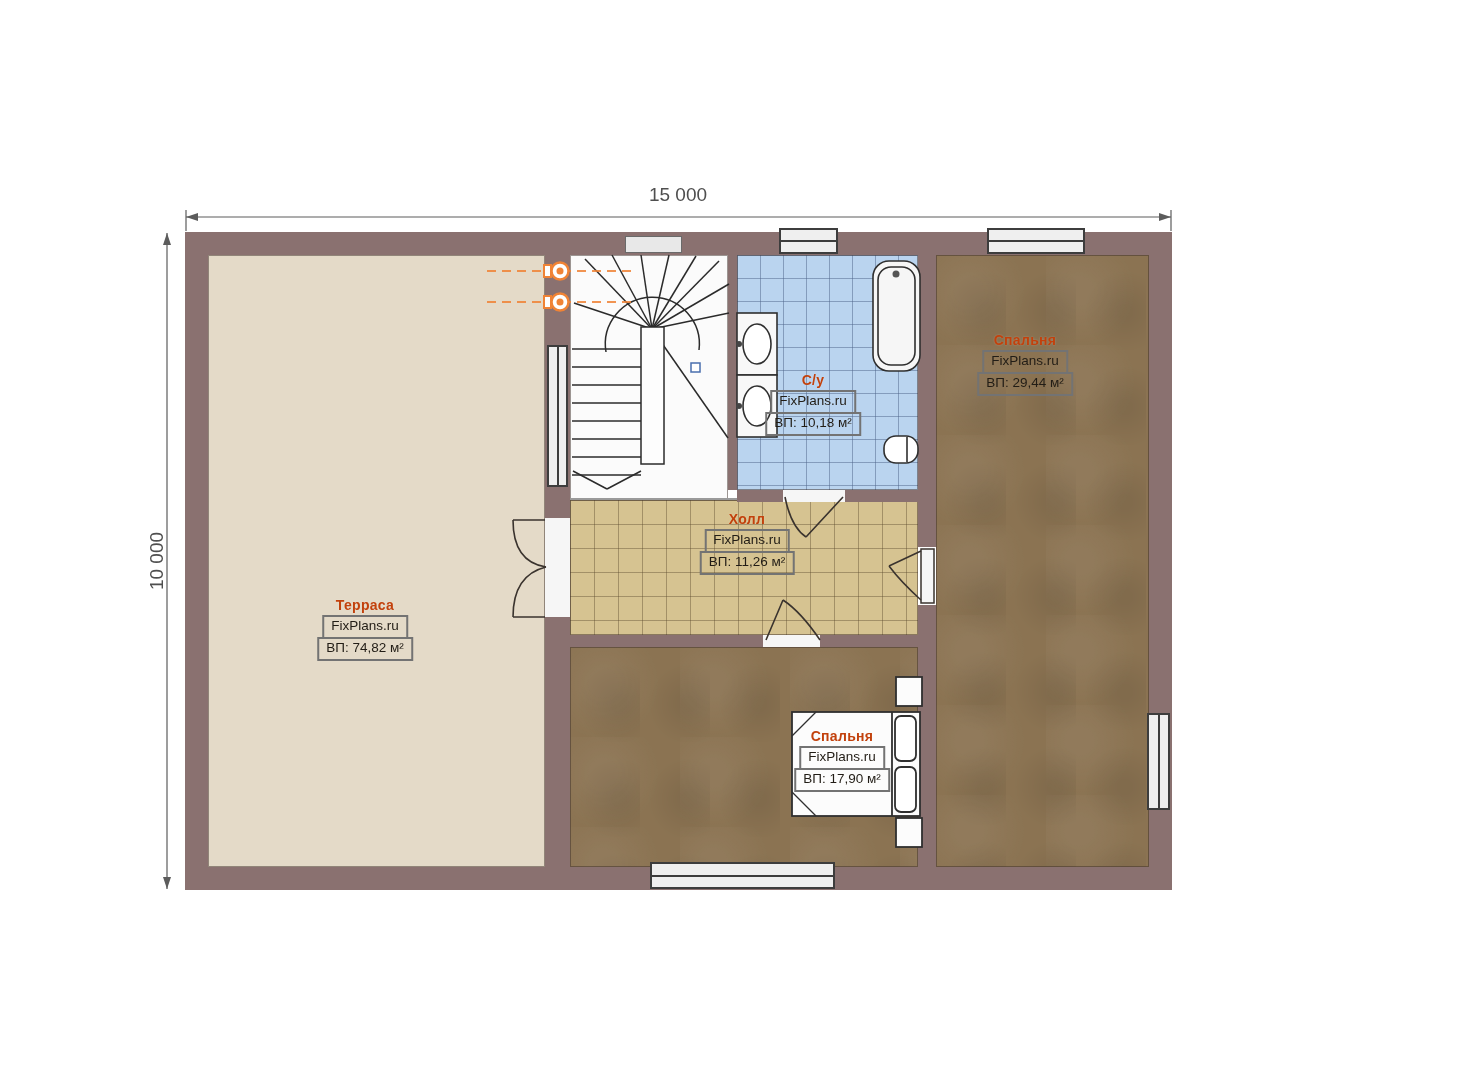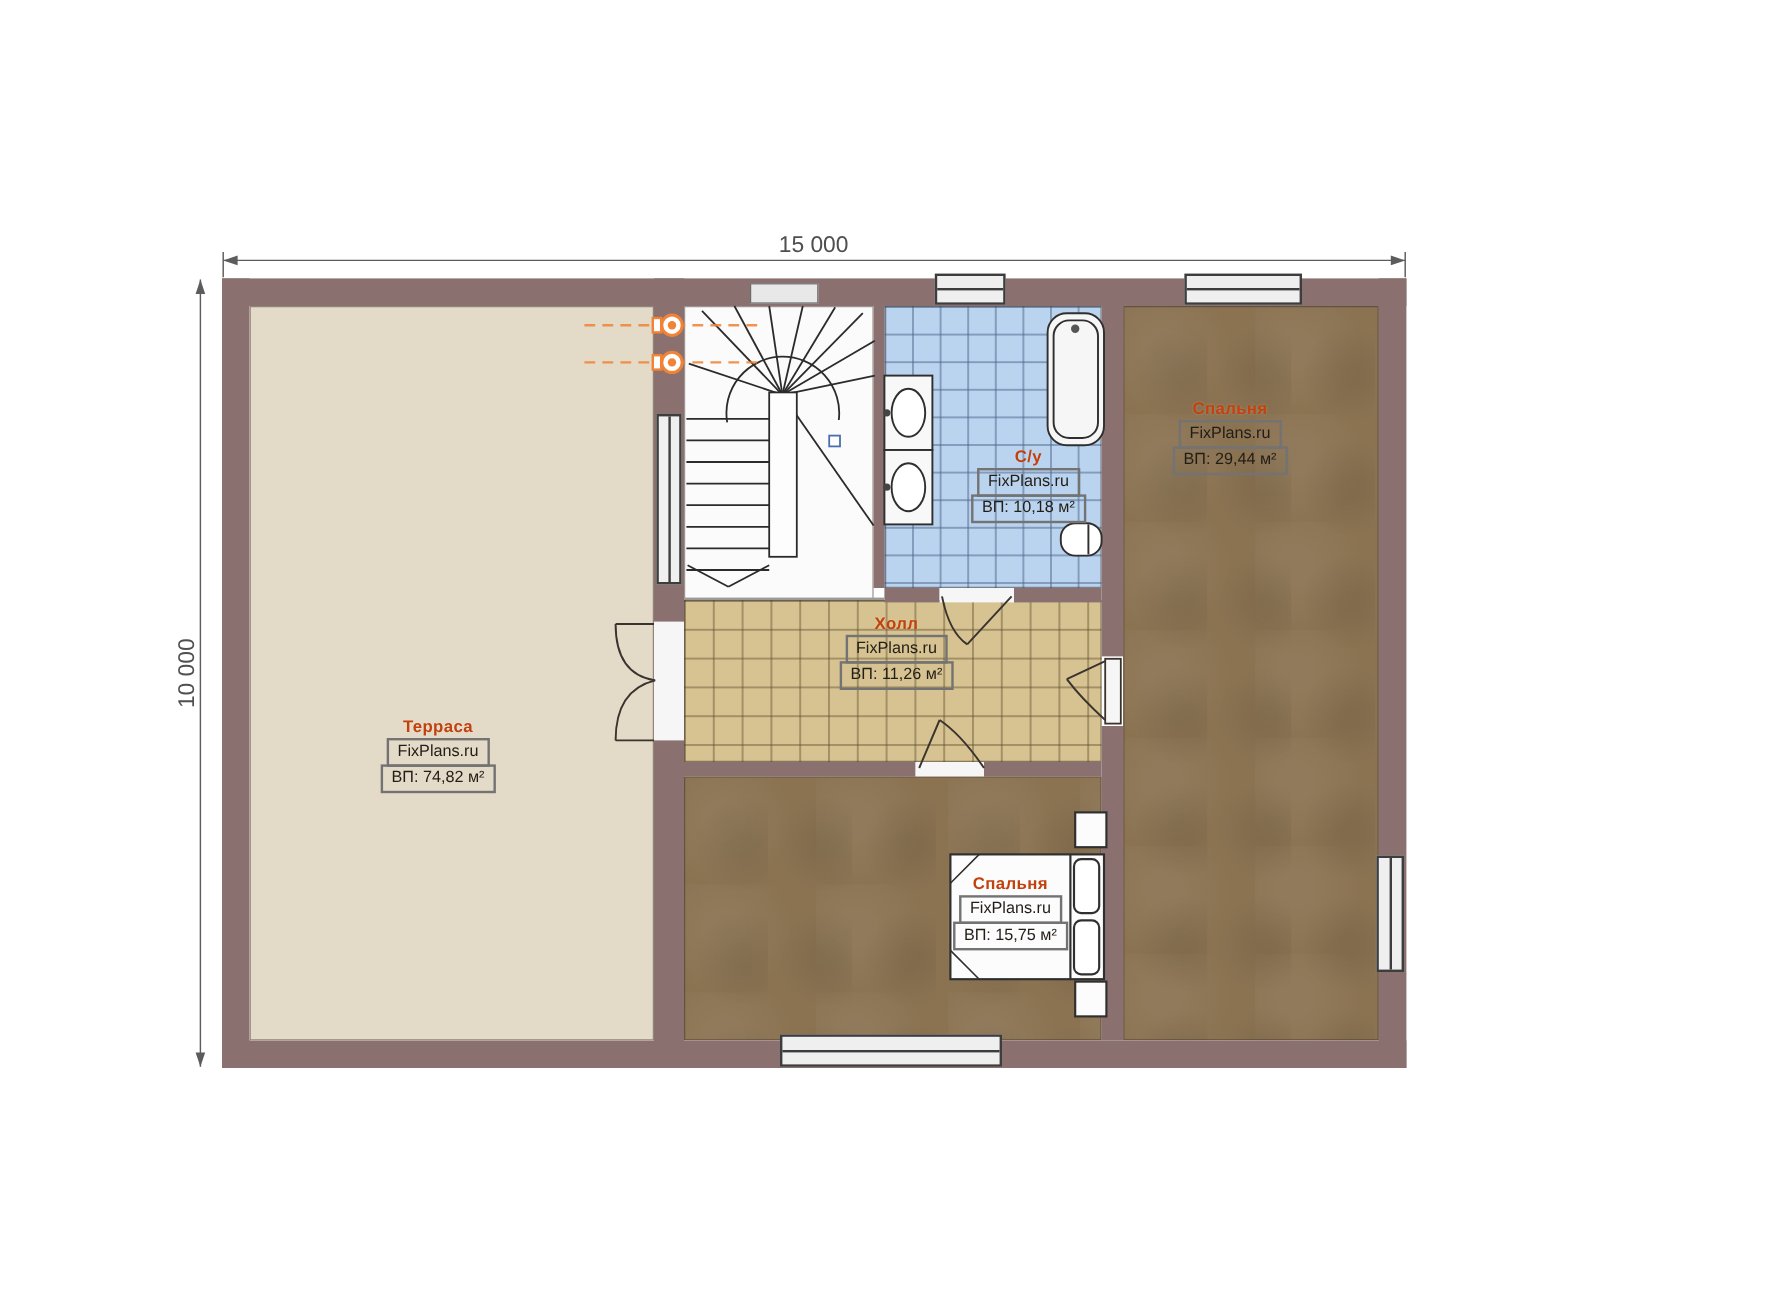--- a/index.html
+++ b/index.html
@@ -168,46 +168,46 @@
       <line x1="186" y1="210" x2="186" y2="231"></line>
       <line x1="1171" y1="210" x2="1171" y2="231"></line>
       <polygon points="186,217 198,213 198,221" fill="#5c5c5c" stroke="none"></polygon>
       <polygon points="1171,217 1159,213 1159,221" fill="#5c5c5c" stroke="none"></polygon>
       <line x1="167" y1="233" x2="167" y2="889"></line>
       <polygon points="167,233 163,245 171,245" fill="#5c5c5c" stroke="none"></polygon>
       <polygon points="167,889 163,877 171,877" fill="#5c5c5c" stroke="none"></polygon>
     </g>
   </svg>
 
-  <div class="dim-label dim-label--top" style="left:678px;top:194px">15 000</div>
+  <div class="dim-label dim-label--top" style="left:678px;top:184px">15 000</div>
   <div class="dim-label dim-label--left" style="left:157px;top:561px">10 000</div>
 
   <div class="room-label" style="left:365px;top:597px">
     <div class="room-name">Терраса</div>
     <div class="room-box">FixPlans.ru</div>
     <div class="room-box">ВП: 74,82 м²</div>
   </div>
 
   <div class="room-label" style="left:1025px;top:332px">
     <div class="room-name">Спальня</div>
     <div class="room-box">FixPlans.ru</div>
     <div class="room-box">ВП: 29,44 м²</div>
   </div>
 
-  <div class="room-label" style="left:857px;top:372px">
+  <div class="room-label" style="left:813px;top:372px">
     <div class="room-name">С/у</div>
     <div class="room-box">FixPlans.ru</div>
     <div class="room-box">ВП: 10,18 м²</div>
   </div>
 
   <div class="room-label" style="left:747px;top:511px">
     <div class="room-name">Холл</div>
     <div class="room-box">FixPlans.ru</div>
     <div class="room-box">ВП: 11,26 м²</div>
   </div>
 
   <div class="room-label" style="left:842px;top:728px">
     <div class="room-name">Спальня</div>
     <div class="room-box">FixPlans.ru</div>
-    <div class="room-box">ВП: 15,75 м²</div>
+    <div class="room-box">ВП: 17,90 м²</div>
   </div>
 
 </div>
 
 </body></html>

